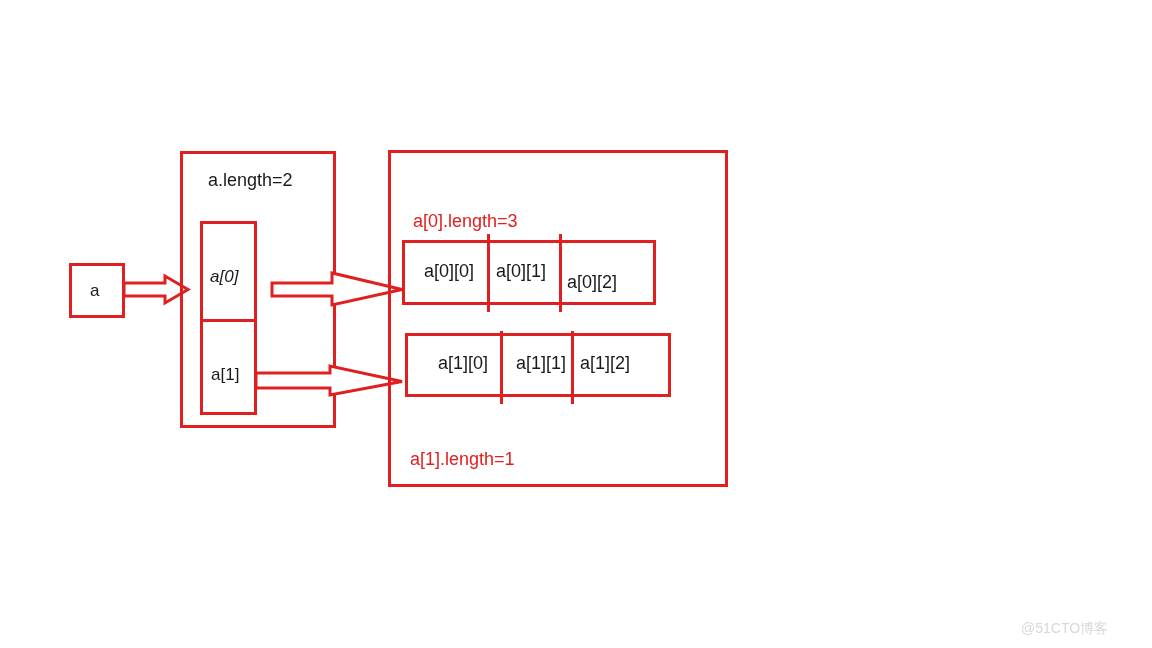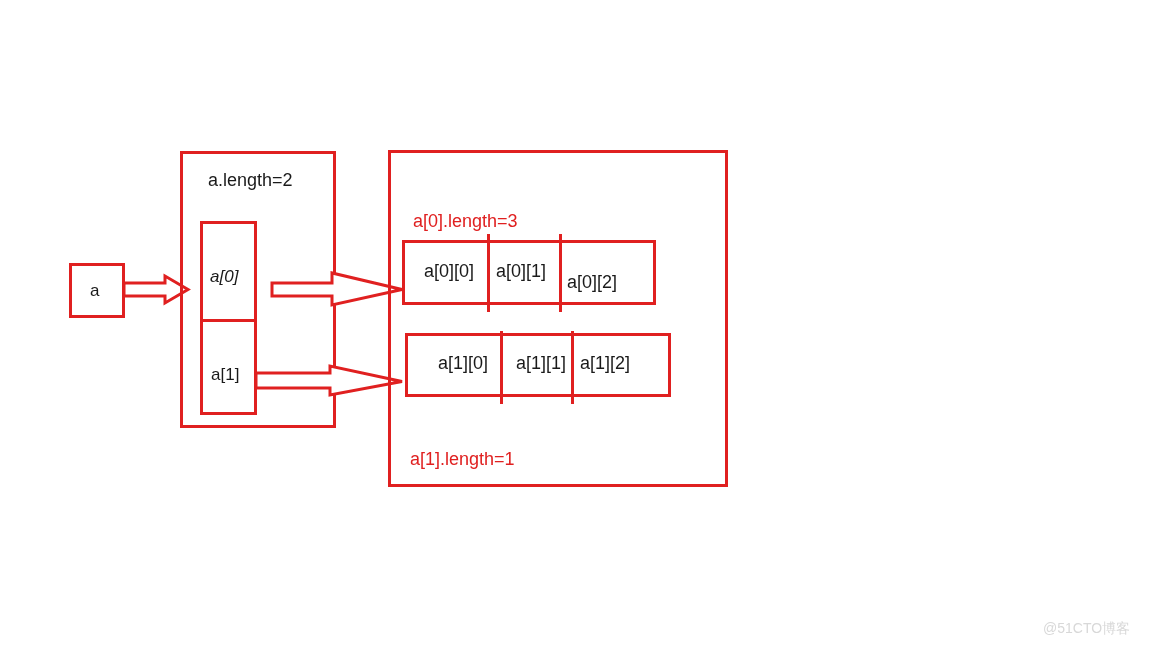--- a/index.html
+++ b/index.html
@@ -44,21 +44,21 @@
     font-family: "Liberation Serif", serif;
     font-size: 19px;
     letter-spacing: 1.2px;
     color: #e8b9b9;
     opacity: 0.75;
     white-space: nowrap;
     user-select: none;
   }
   .wm-corner {
     position: absolute;
-    left: 1043px;
+    left: 1021px;
     top: 620px;
     font-family: "Liberation Sans", sans-serif;
     font-size: 14px;
     color: #d8d8d8;
     white-space: nowrap;
     user-select: none;
   }
 </style>
 </head>
 <body>

